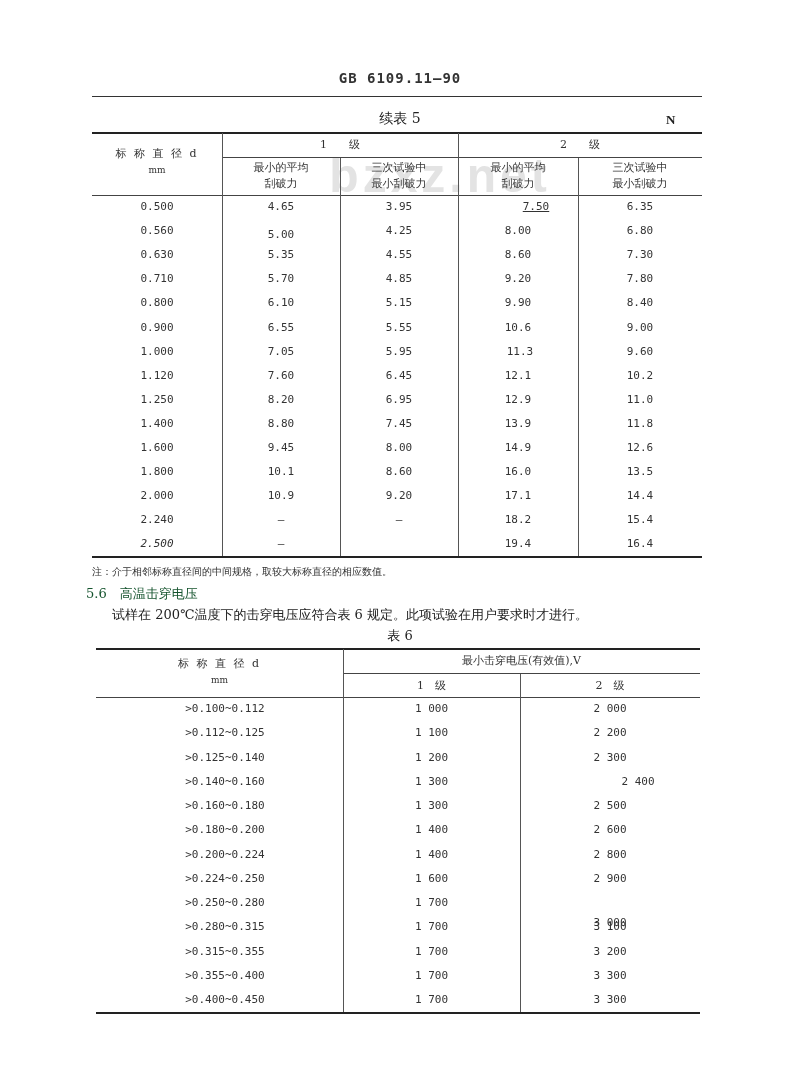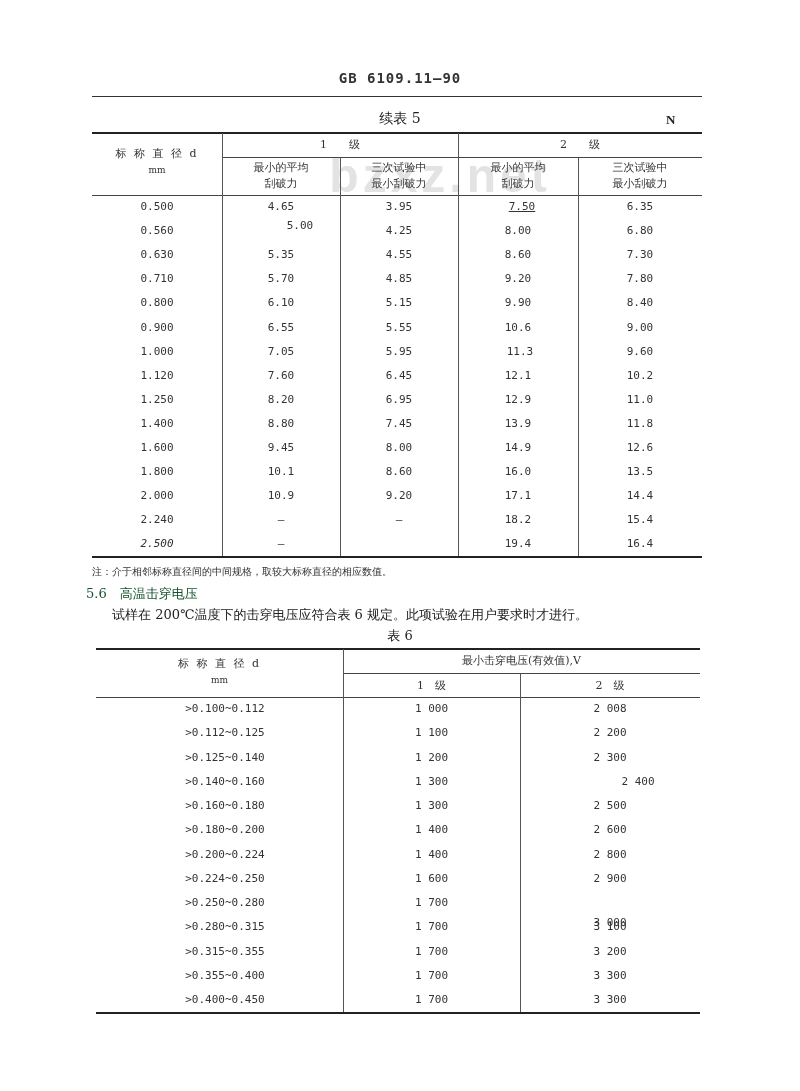--- a/index.html
+++ b/index.html
@@ -63,24 +63,24 @@
   </div>
   <div class="hcell" style="top:160px;left:578px;width:124px;">
     <div>三次试验中</div>
     <div>最小刮破力</div>
   </div>
 
   <div id="t5rows">
       <div class="cell" style="top: 200px; left: 92px; width: 130px;">0.500</div>
       <div class="cell" style="top: 200px; left: 222px; width: 118px;">4.65</div>
       <div class="cell" style="top: 200px; left: 340px; width: 118px;">3.95</div>
-      <div class="cell" style="top: 200px; left: 462px; width: 120px; text-decoration: underline;">7.50</div>
+      <div class="cell" style="top: 200px; left: 476px; width: 120px; text-decoration: underline;">7.50</div>
       <div class="cell" style="top: 200px; left: 578px; width: 124px;">6.35</div>
       <div class="cell" style="top: 224.1px; left: 92px; width: 130px;">0.560</div>
-      <div class="cell" style="top: 219px; left: 222px; width: 118px; margin-left: 19px;">5.00</div>
+      <div class="cell" style="top: 228px; left: 222px; width: 118px;">5.00</div>
       <div class="cell" style="top: 224.1px; left: 340px; width: 118px;">4.25</div>
       <div class="cell" style="top: 224.1px; left: 458px; width: 120px;">8.00</div>
       <div class="cell" style="top: 224.1px; left: 578px; width: 124px;">6.80</div>
       <div class="cell" style="top: 248.2px; left: 92px; width: 130px;">0.630</div>
       <div class="cell" style="top: 248.2px; left: 222px; width: 118px;">5.35</div>
       <div class="cell" style="top: 248.2px; left: 340px; width: 118px;">4.55</div>
       <div class="cell" style="top: 248.2px; left: 458px; width: 120px;">8.60</div>
       <div class="cell" style="top: 248.2px; left: 578px; width: 124px;">7.30</div>
       <div class="cell" style="top: 272.3px; left: 92px; width: 130px;">0.710</div>
       <div class="cell" style="top: 272.3px; left: 222px; width: 118px;">5.70</div>
@@ -162,21 +162,21 @@
     <div style="letter-spacing:2px;">标 称 直 径 d</div>
     <div class="mm">mm</div>
   </div>
   <div class="hcell" style="top:653px;left:343px;width:357px;">最小击穿电压(有效值),V</div>
   <div class="hcell" style="top:678px;left:343px;width:177px;">1　级</div>
   <div class="hcell" style="top:678px;left:520px;width:180px;">2　级</div>
 
   <div id="t6rows">
       <div class="cell" style="top: 702px; left: 150px; width: 150px;">&gt;0.100~0.112</div>
       <div class="cell" style="top: 702px; left: 343px; width: 177px;">1 000</div>
-      <div class="cell" style="top: 702px; left: 520px; width: 180px;">2 008</div>
+      <div class="cell" style="top: 702px; left: 520px; width: 180px;">2 000</div>
       <div class="cell" style="top: 726.25px; left: 150px; width: 150px;">&gt;0.112~0.125</div>
       <div class="cell" style="top: 726.25px; left: 343px; width: 177px;">1 100</div>
       <div class="cell" style="top: 726.25px; left: 520px; width: 180px;">2 200</div>
       <div class="cell" style="top: 750.5px; left: 150px; width: 150px;">&gt;0.125~0.140</div>
       <div class="cell" style="top: 750.5px; left: 343px; width: 177px;">1 200</div>
       <div class="cell" style="top: 750.5px; left: 520px; width: 180px;">2 300</div>
       <div class="cell" style="top: 774.75px; left: 150px; width: 150px;">&gt;0.140~0.160</div>
       <div class="cell" style="top: 774.75px; left: 343px; width: 177px;">1 300</div>
       <div class="cell" style="top: 774.75px; left: 520px; width: 180px; padding-left: 28px;">2 400</div>
       <div class="cell" style="top: 799px; left: 150px; width: 150px;">&gt;0.160~0.180</div>

